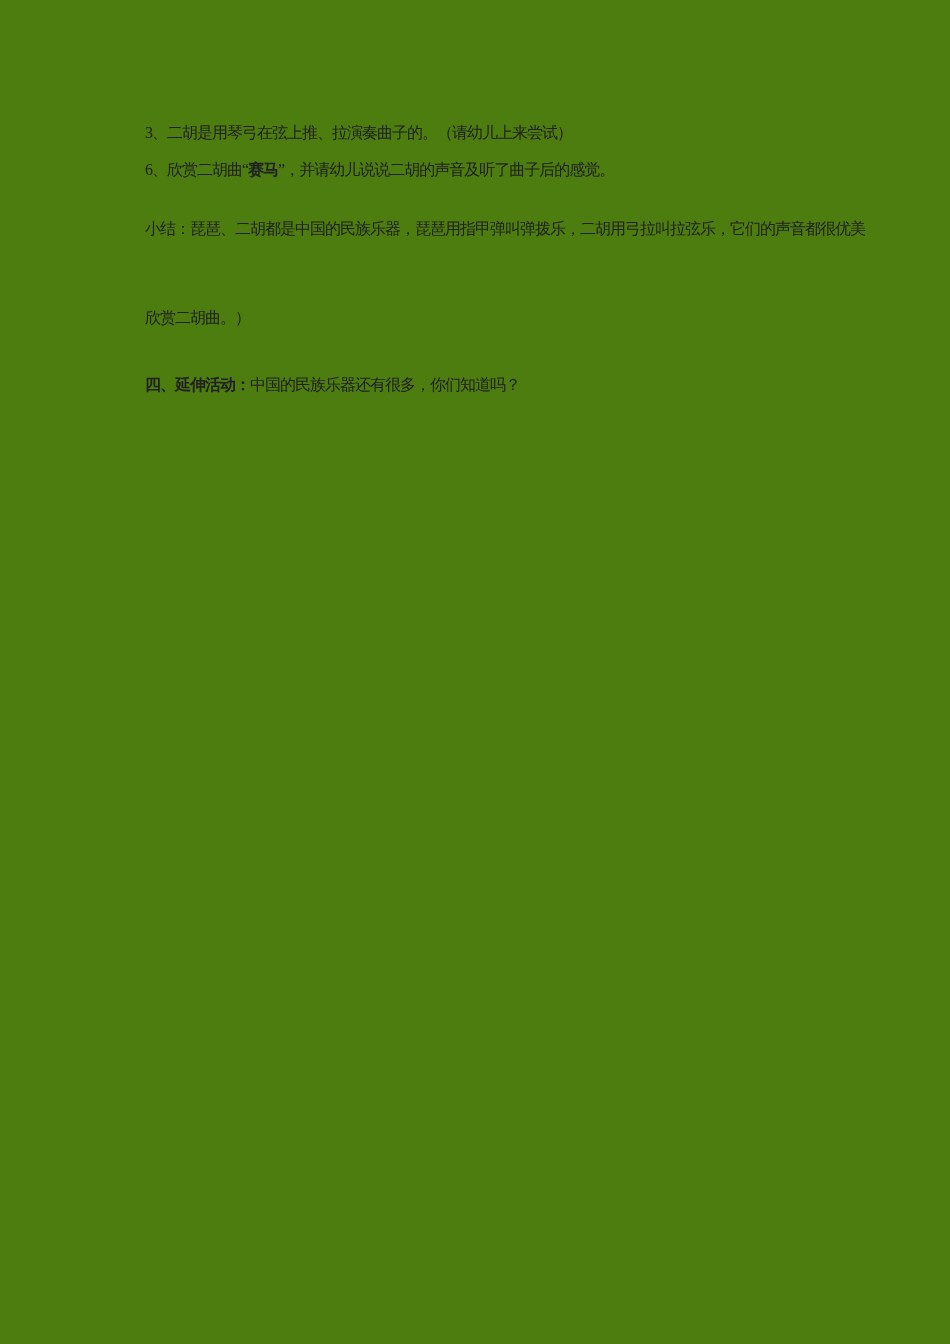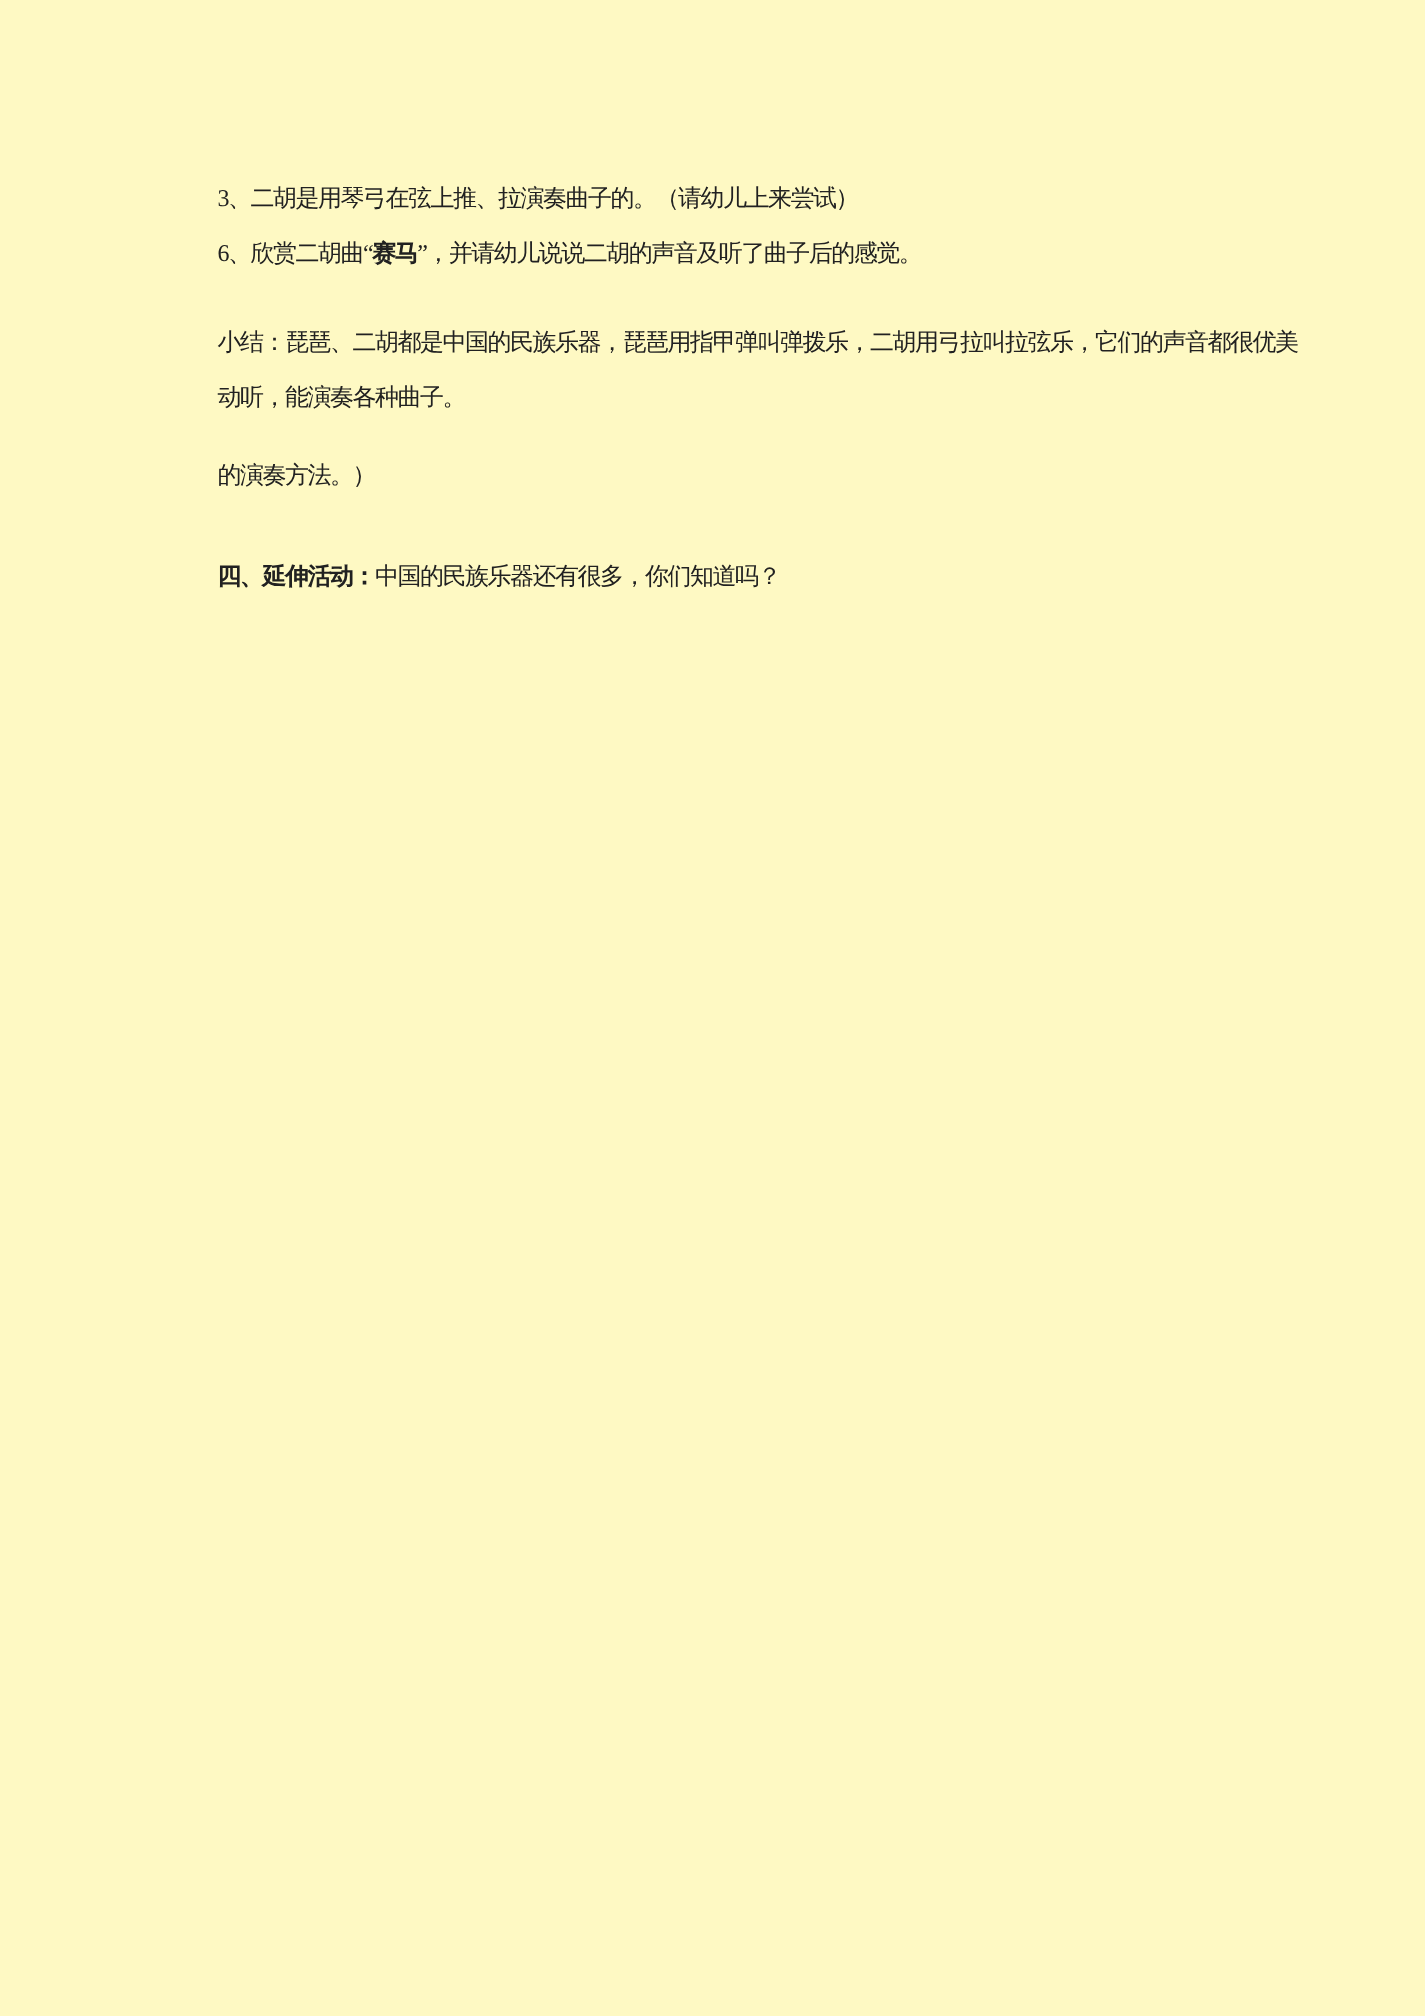--- a/index.html
+++ b/index.html
@@ -10,21 +10,21 @@
     width: 950px;
     height: 1344px;
     background: #ffffff;
     overflow: hidden;
     font-family: "Liberation Serif", "DejaVu Serif", serif;
   }
   .page {
     position: relative;
     width: 950px;
     height: 1344px;
-    background: #fef9c3;
+    background: #4d7c0f;
   }
   .doc {
     position: absolute;
     inset: 0;
     color: #212121;
     font-size: 16px;
   }
   .para {
     position: absolute;
     left: 145px;
@@ -47,22 +47,21 @@
 <div class="page">
   <div class="doc">
     <div class="para">
         <div class="line"><span class="seg">3、二胡是用琴弓在弦上推、拉演奏曲子的。（请幼儿上来尝试）</span></div>
       </div>
     <div class="para">
         <div class="line"><span class="seg">6、欣赏二胡曲“</span><span class="seg bold">赛马</span><span class="seg">”，并请幼儿说说二胡的声音及听了曲子后的感觉。</span></div>
       </div>
     <div class="para">
         <div class="line"><span class="seg">小结：琵琶、二胡都是中国的民族乐器，琵琶用指甲弹叫弹拨乐，二胡用弓拉叫拉弦乐，它们的声音都很优美</span></div>
-        <div class="line"><span class="seg">动听，能演奏各种曲子。</span></div>
       </div>
     <div class="para">
-        <div class="line"><span class="seg">的演奏方法。）</span></div>
+        <div class="line"><span class="seg">欣赏二胡曲。）</span></div>
       </div>
     <div class="para">
         <div class="line"><span class="seg bold">四、延伸活动：</span><span class="seg">中国的民族乐器还有很多，你们知道吗？</span></div>
       </div>
   </div>
 </div>
 
 </body></html>

